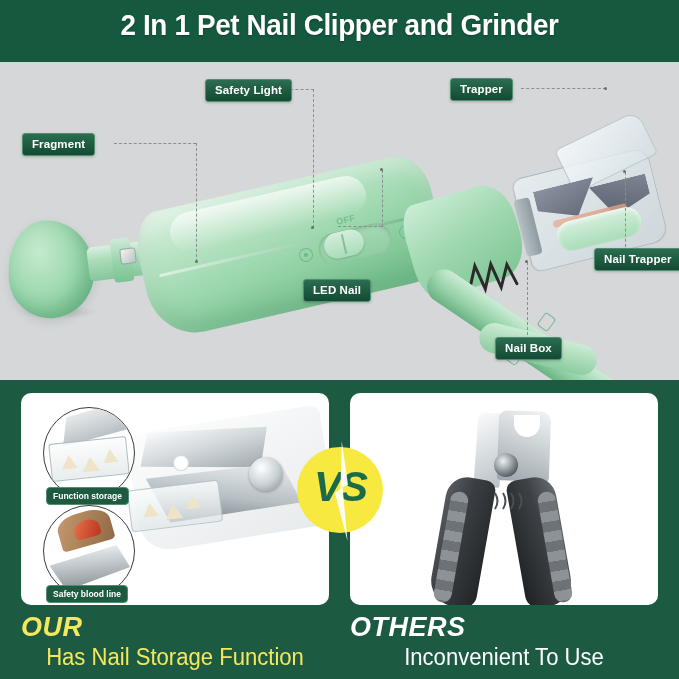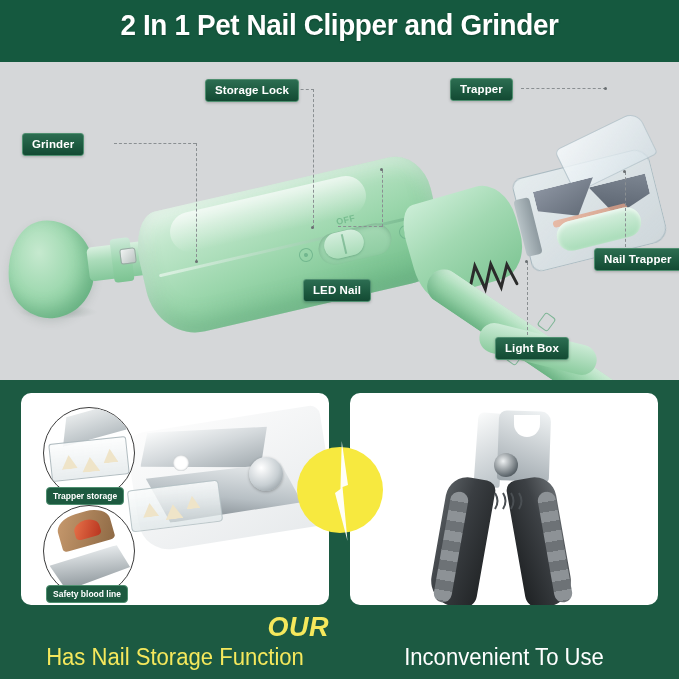--- a/index.html
+++ b/index.html
@@ -479,21 +479,21 @@
     clip-path: polygon(52% 0, 100% 44%, 58% 46%, 96% 100%, 0 52%, 42% 48%);
     opacity: .95;
     z-index: 6;
   }
 
   
   .cap-title {
     position: absolute;
     top: 232px;
     width: 308px;
-    text-align: right;
+    text-align: left;
     font-size: 27px;
     font-weight: bold;
     font-style: italic;
     letter-spacing: .5px;
   }
   .cap-sub {
     position: absolute;
     top: 264px;
     width: 308px;
     text-align: center;
@@ -564,26 +564,26 @@
     <div class="leader-v" style="left:625px; top:110px; height:75px;"></div>
     <div class="leader-dot" style="left:623px; top:108px;"></div>
 
     <div class="leader" style="left:338px; top:164px; width:44px;"></div>
     <div class="leader-v" style="left:382px; top:108px; height:57px;"></div>
     <div class="leader-dot" style="left:380px; top:106px;"></div>
 
     <div class="leader-v" style="left:527px; top:200px; height:78px;"></div>
     <div class="leader-dot" style="left:525px; top:198px;"></div>
 
-    <div class="label" style="left:22px;  top:71px;">Grinder</div>
-    <div class="label" style="left:205px; top:17px;">Storage Lock</div>
+    <div class="label" style="left:22px;  top:71px;">Fragment</div>
+    <div class="label" style="left:205px; top:17px;">Safety Light</div>
     <div class="label" style="left:450px; top:16px;">Trapper</div>
     <div class="label" style="left:594px; top:186px;">Nail Trapper</div>
     <div class="label" style="left:303px; top:217px;">LED Nail</div>
-    <div class="label" style="left:495px; top:275px;">Light Box</div>
+    <div class="label" style="left:495px; top:275px;">Nail Box</div>
   </div>
 
   <div class="compare">
 
     <div class="panel panel-left">
       <div class="clip-body"></div>
       <div class="clip-steel-top"></div>
       <div class="clip-steel-bot"></div>
       <div class="clip-hole"></div>
       <div class="clip-pivot"></div>
@@ -594,21 +594,21 @@
       </div>
 
       <div class="inset inset-a">
         <div class="inset-steel"></div>
         <div class="inset-tray">
           <div class="fragment" style="left:10px; top:12px; width:16px; height:14px;"></div>
           <div class="fragment" style="left:30px; top:16px; width:18px; height:15px;"></div>
           <div class="fragment" style="left:52px; top:10px; width:15px; height:14px;"></div>
         </div>
       </div>
-      <div class="inset-label" style="left:25px; top:94px;">Trapper storage</div>
+      <div class="inset-label" style="left:25px; top:94px;">Function storage</div>
 
       <div class="inset inset-b">
         <div class="blood-nail"></div>
         <div class="blood-line"></div>
         <div class="blood-clip"></div>
       </div>
       <div class="inset-label" style="left:25px; top:192px;">Safety blood line</div>
     </div>
 
     <div class="panel panel-right">
@@ -620,20 +620,22 @@
       <div class="oclip-grip-l"></div>
       <div class="oclip-grip-r"></div>
       <div class="oclip-screw"></div>
       <svg class="oclip-spring" viewBox="0 0 34 24">
         <path d="M3 4 Q8 12 3 20 M11 4 Q16 12 11 20 M19 4 Q24 12 19 20 M27 4 Q32 12 27 20" fill="none" stroke="#4a4f53" stroke-width="2"></path>
       </svg>
     </div>
 
     <div class="cap-title cap-left-title">OUR</div>
     <div class="cap-sub   cap-left-sub">Has Nail Storage Function</div>
+    <div class="cap-title cap-right-title">OTHERS</div>
     <div class="cap-sub   cap-right-sub">Inconvenient To Use</div>
   </div>
 
   <div class="vs-badge">
+    <div class="vs-text">VS</div>
     <div class="vs-bolt"></div>
   </div>
 
 </div>
 
 </body></html>

